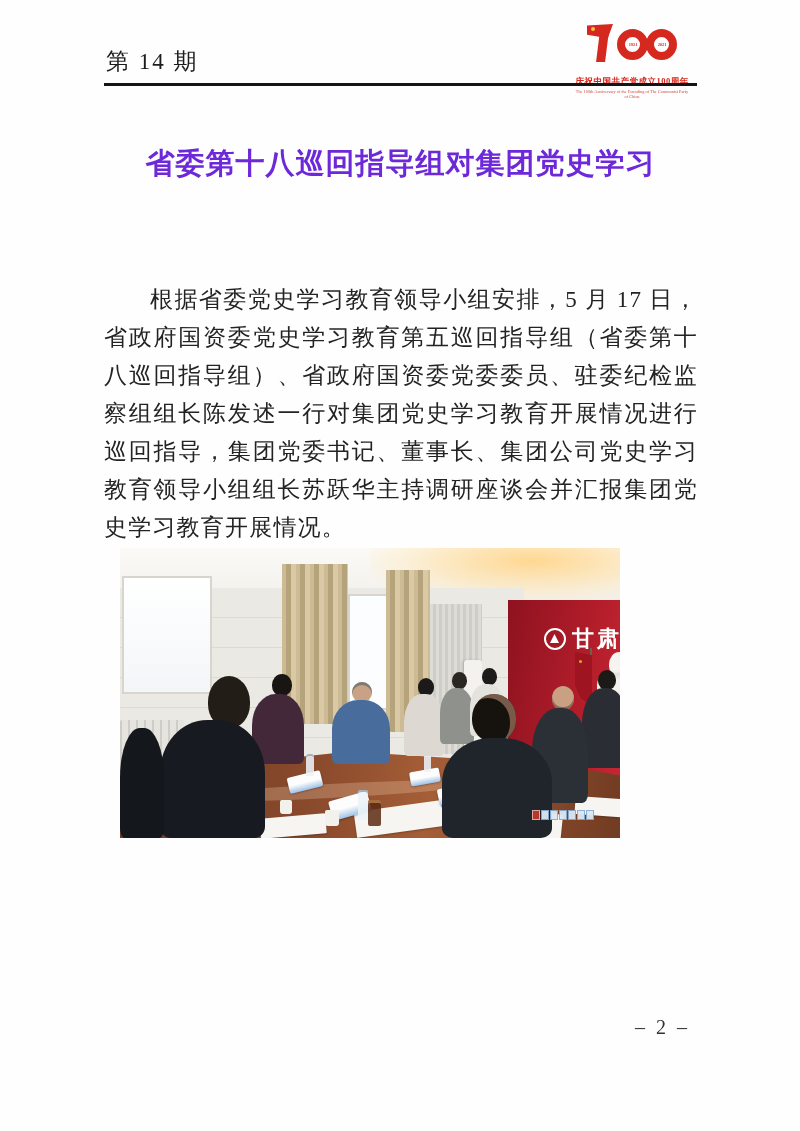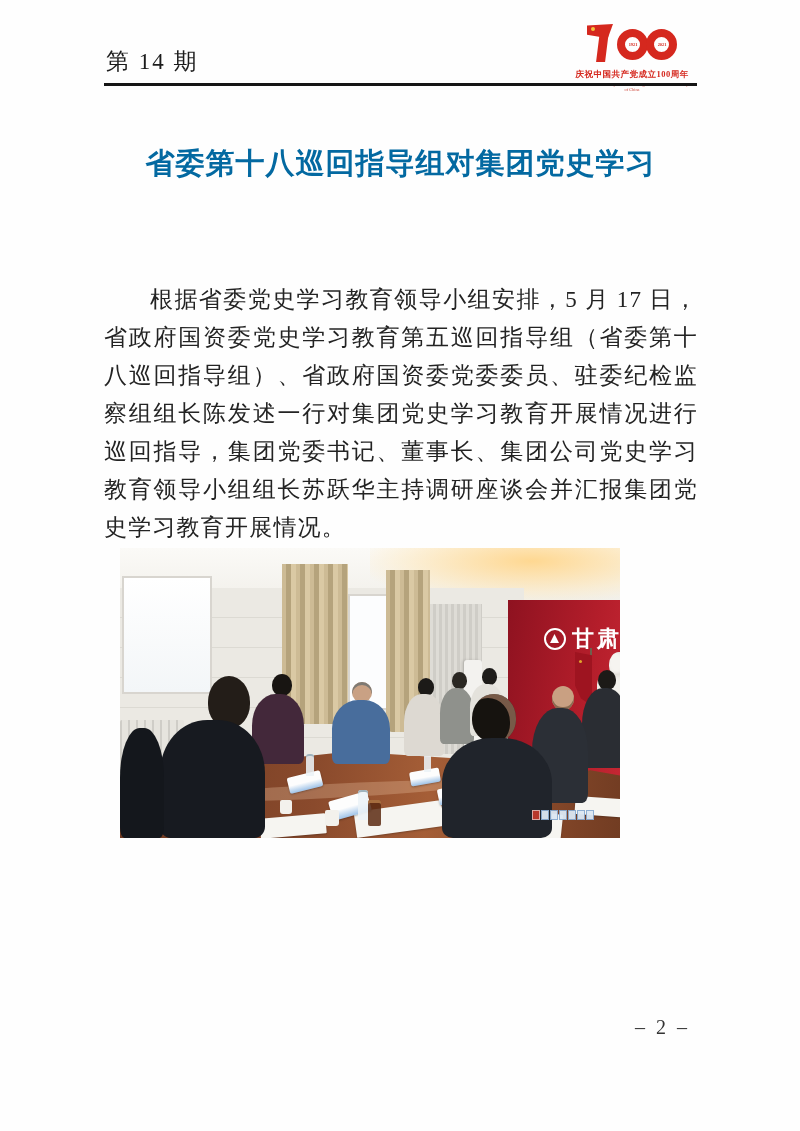--- a/index.html
+++ b/index.html
@@ -14,28 +14,28 @@
   .logo-100{display:flex;align-items:flex-start;justify-content:center;height:38px;}
   .logo-one{position:relative;width:30px;height:38px;}
   .logo-flag{position:absolute;left:0;top:0;width:26px;height:15px;background:#d5281e;
              clip-path:polygon(0 10%,100% 0,80% 95%,0 72%);}
   .logo-flag i{position:absolute;left:4px;top:3px;width:4px;height:4px;background:#f4c33c;border-radius:50%;}
   .logo-stem{position:absolute;left:11px;top:7px;width:9px;height:31px;background:#d5281e;transform:skewX(-7deg);}
   .logo-zero{width:31px;height:31px;margin-top:5px;border:8px solid #d5281e;border-radius:50%;
              display:flex;align-items:center;justify-content:center;box-sizing:border-box;}
   .logo-zero+ .logo-zero{margin-left:-2px;}
   .logo-zero span{font-size:7px;color:#d5281e;transform:scale(.62);white-space:nowrap;font-weight:700;}
-  .logo-cn{margin-top:7px;text-align:center;font-size:8.5px;font-weight:700;color:#d5281e;
+  .logo-cn{margin-top:14px;text-align:center;font-size:8.5px;font-weight:700;color:#d5281e;
            letter-spacing:.5px;white-space:nowrap;}
   .logo-en{margin-top:1px;text-align:center;font-size:6px;line-height:1.2;color:#cf4a3e;
            transform:scale(.72);transform-origin:50% 0;}
 
   
   .title{position:absolute;left:104px;top:142px;width:593px;text-align:center;
-         font-size:29px;font-weight:700;line-height:42px;letter-spacing:1px;color:#0369a1;}
+         font-size:29px;font-weight:700;line-height:42px;letter-spacing:1px;color:#6d28d9;}
   .para{position:absolute;left:104px;width:594px;font-size:23px;line-height:38px;
         letter-spacing:1.2px;text-align:justify;text-indent:2em;color:#232323;}
   .para-1{top:281px;}
   .para-2{top:844px;}
   .pagenum{position:absolute;right:110px;top:1016px;font-size:20px;letter-spacing:3px;color:#333;}
 
   
   .photo{position:absolute;left:120px;top:548px;width:500px;height:290px;overflow:hidden;
          background:#edebe5;}
   .photo *{position:absolute;}

